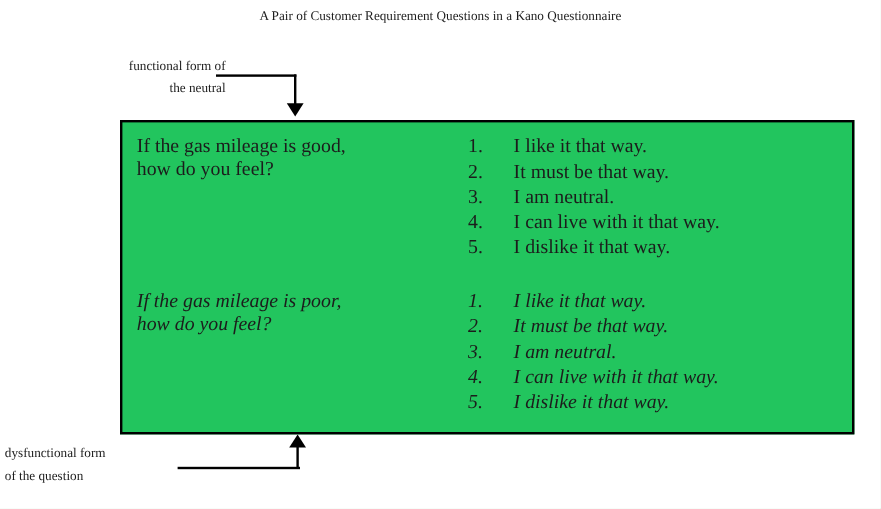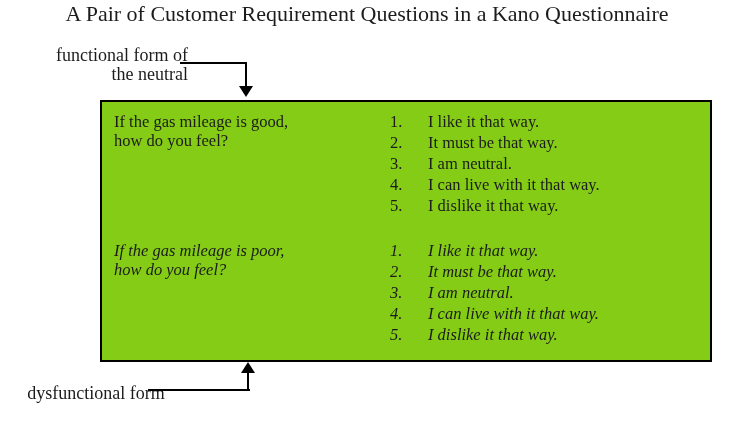--- a/index.html
+++ b/index.html
@@ -17,44 +17,44 @@
     -webkit-font-smoothing: none;
   }
 
   
   #figure-title {
     position: absolute;
     left: 0;
     top: 4px;
     width: 734px;
     text-align: center;
-    font-size: 22px;
+    font-size: 11px;
     line-height: 20px;
     color: #1c1c1c;
     white-space: nowrap;
   }
 
   
   .callout-label {
     position: absolute;
-    font-size: 18px;
+    font-size: 11px;
     line-height: 19px;
     color: #1c1c1c;
     white-space: nowrap;
   }
   #functional-label {
     left: 8px;
     top: 46px;
     text-align: right;
     width: 180px;
   }
   #dysfunctional-label {
     left: 4px;
-    top: 384px;
-    text-align: center;
+    top: 369px;
+    text-align: left;
     width: 184px;
   }
   .callout-label .line1 { display: block; }
   .callout-label .line2 { display: block; }
 
   
   .rule-h {
     position: absolute;
     background: #000000;
     height: 2px;
@@ -94,21 +94,21 @@
   
   #questionnaire-table {
     position: absolute;
     left: 100px;
     top: 100px;
     width: 612px;
     height: 262px;
     border: 2px solid #000000;
     box-sizing: border-box;
     border-collapse: collapse;
-    background: #84cc16;
+    background: #22c55e;
   }
   #questionnaire-table table {
     width: 100%;
     height: 100%;
     border-collapse: collapse;
     table-layout: fixed;
   }
   #questionnaire-table td {
     vertical-align: top;
     padding: 0;
@@ -158,20 +158,21 @@
 <div id="functional-label" class="callout-label">
   <span class="line1">functional form of</span>
   <span class="line2">the neutral</span>
 </div>
 <div id="functional-connector-h" class="rule-h"></div>
 <div id="functional-connector-v" class="rule-v"></div>
 <div id="functional-arrowhead" class="arrowhead-down"></div>
 
 <div id="dysfunctional-label" class="callout-label">
   <span class="line1">dysfunctional form</span>
+  <span class="line2">of the question</span>
 </div>
 <div id="dysfunctional-connector-h" class="rule-h"></div>
 <div id="dysfunctional-connector-v" class="rule-v"></div>
 <div id="dysfunctional-arrowhead" class="arrowhead-up"></div>
 
 <div id="questionnaire-table">
   <table>
     <tbody>
 
       <tr>

